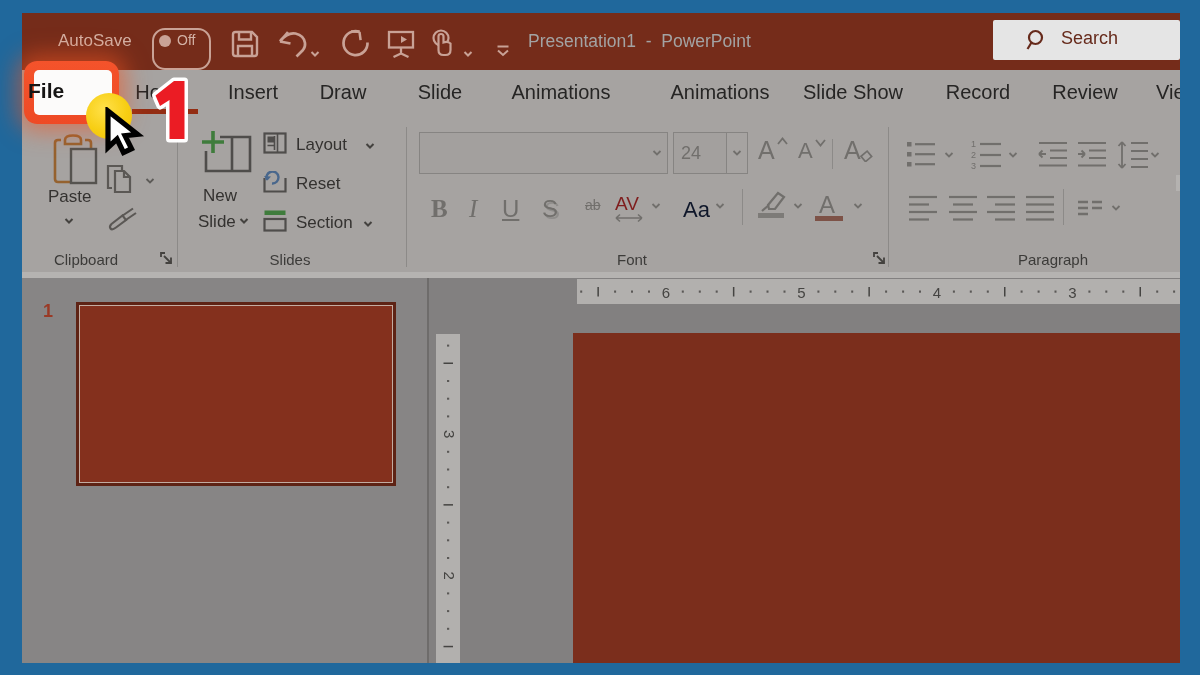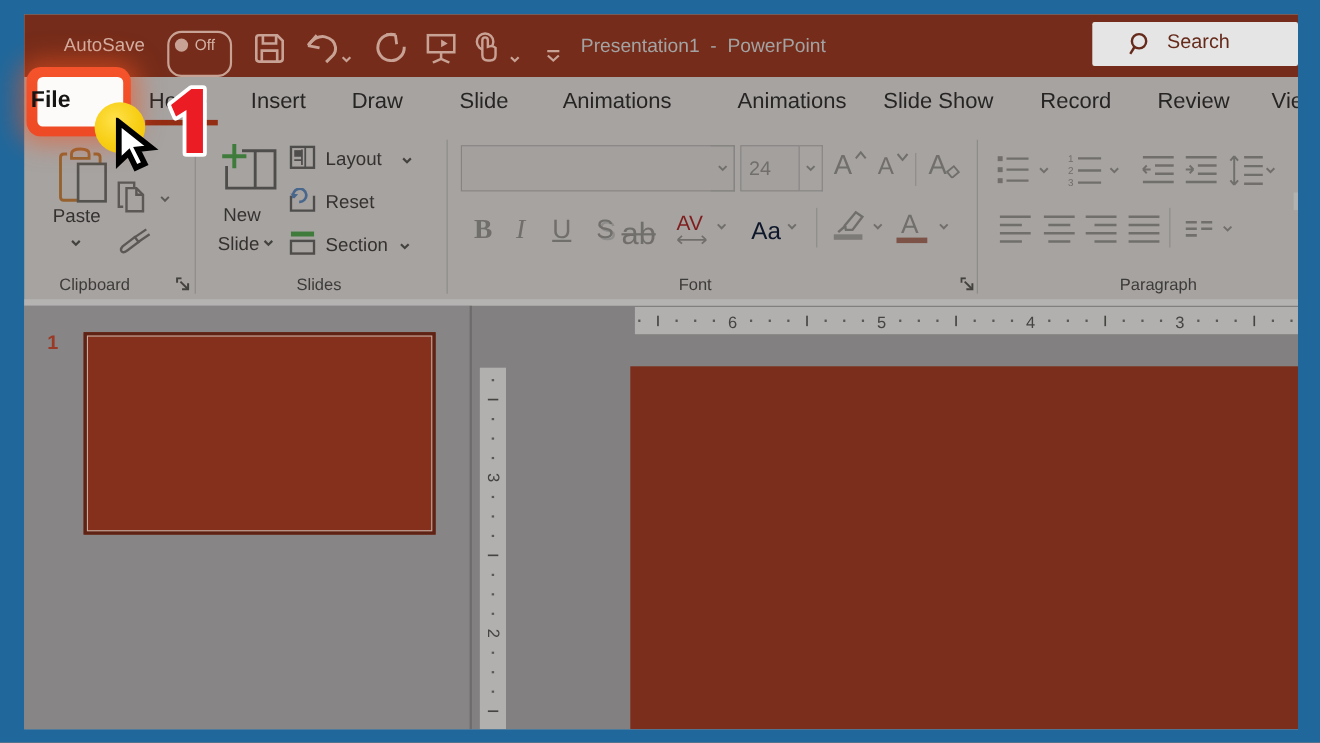--- a/index.html
+++ b/index.html
@@ -170,21 +170,21 @@
     </svg>
 <div class="ab" style="left:810px;top:126px;width:1px;height:30px;background:#8C8A88"></div>
 <div class="ab" style="left:822px;top:123px;font-size:25px;color:#716F6C">A</div>
 <svg class="ab" style="left:838px;top:136px" width="14" height="13">
       <rect x="2" y="4" width="8" height="7" transform="rotate(-40 6 7)" fill="none" stroke="#716F6C" stroke-width="1.7"></rect>
     </svg>
 <div class="ab" style="left:409px;top:182px;font-size:25px;font-weight:bold;font-family:'Liberation Serif',serif;color:#716F6C">B</div>
 <div class="ab" style="left:447px;top:182px;font-size:25px;font-style:italic;font-family:'Liberation Serif',serif;color:#716F6C">I</div>
 <div class="ab" style="left:480px;top:182px;font-size:24px;text-decoration:underline;color:#716F6C">U</div>
 <div class="ab" style="left:520px;top:182px;font-size:24px;color:#716F6C;text-shadow:2px 2px 0 #8F8D8B">S</div>
-<div class="ab" style="left:543px;top:184px;font-size:28px;text-decoration:line-through;color:#716F6C">ab</div>
+<div class="ab" style="left:563px;top:184px;font-size:14px;text-decoration:line-through;color:#716F6C">ab</div>
 <div class="ab" style="left:593px;top:180px;font-size:19px;color:#7f1d1d;letter-spacing:0px">AV</div>
 <svg class="ab" style="left:593px;top:200px" width="28" height="10">
       <path d="M1 5 L27 5 M1 5 L5 1.5 M1 5 L5 8.5 M27 5 L23 1.5 M27 5 L23 8.5" stroke="#716F6C" stroke-width="1.6" fill="none"></path>
     </svg>
 <svg style="position:absolute;left:629px;top:189px" width="10" height="8">
       <polyline points="1.5,2 5,5.5 8.5,2" fill="none" stroke="#716F6C" stroke-width="1.8"></polyline>
     </svg>
 <div class="ab" style="left:661px;top:184px;font-size:22px;color:#0f172a">Aa</div>
 <svg style="position:absolute;left:693px;top:189px" width="10" height="8">
       <polyline points="1.5,2 5,5.5 8.5,2" fill="none" stroke="#716F6C" stroke-width="1.8"></polyline>

